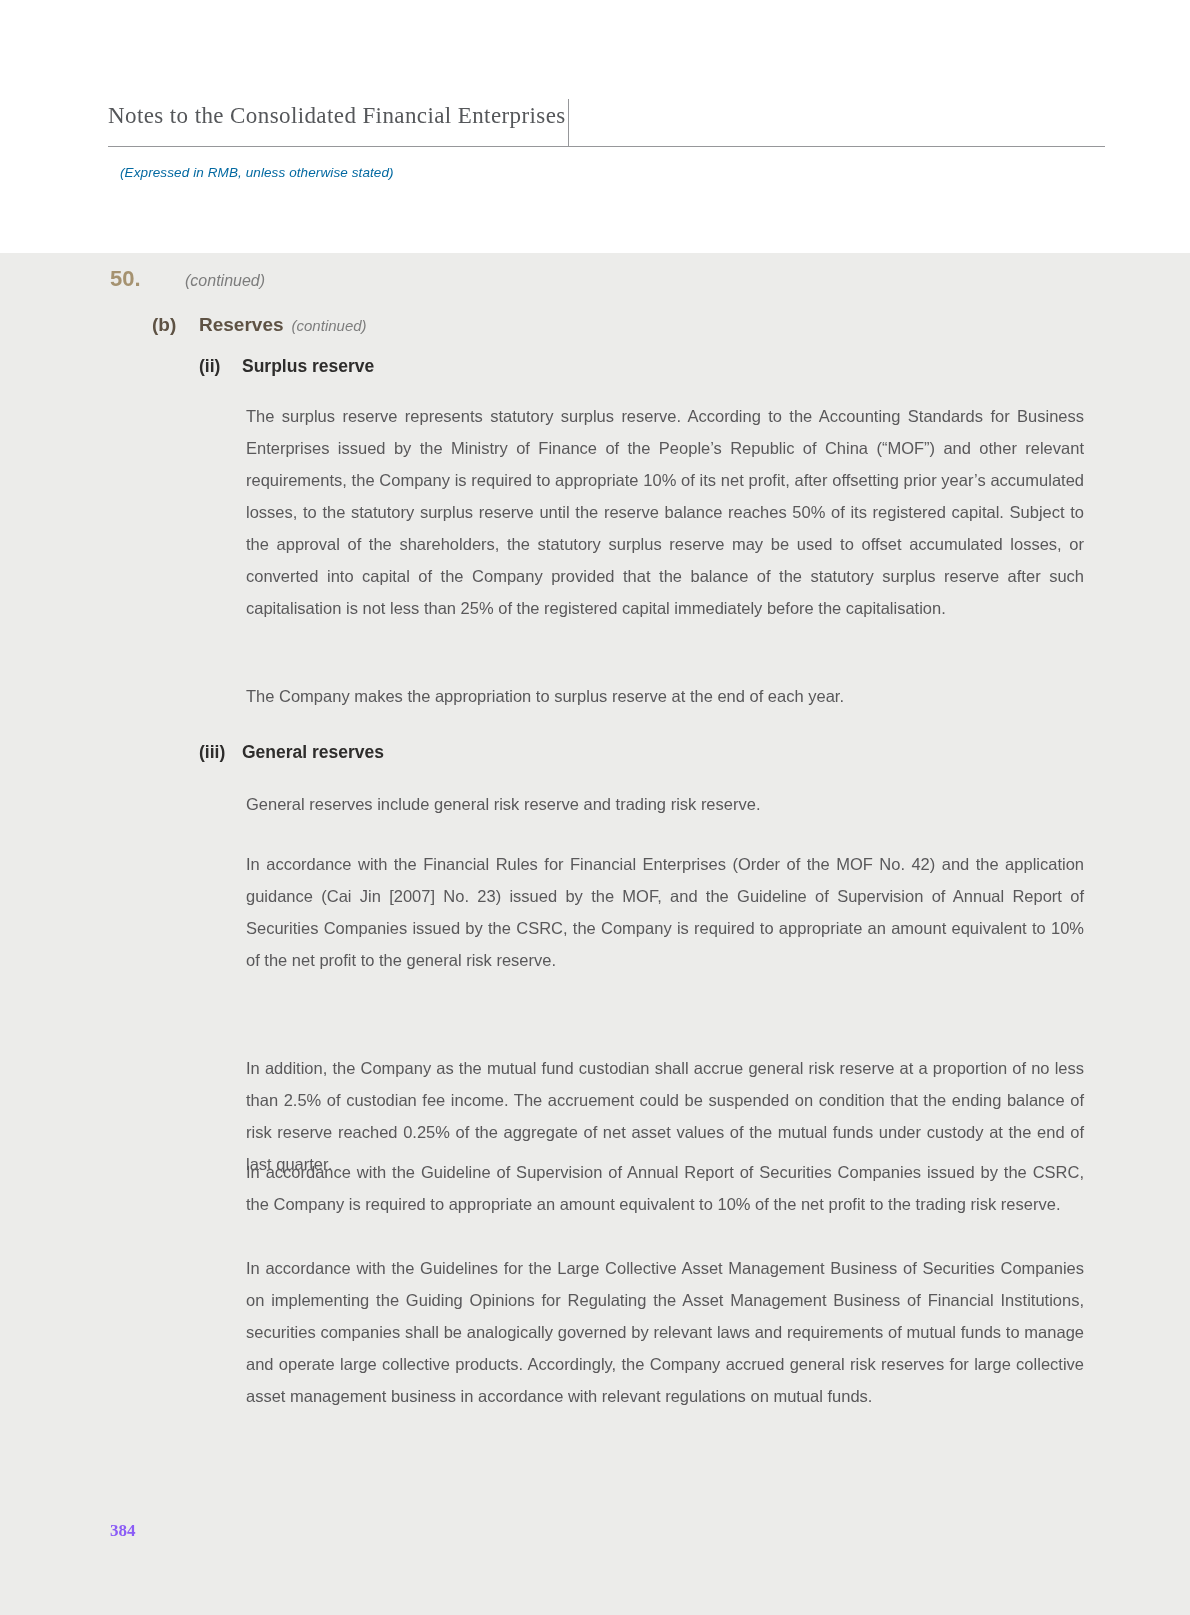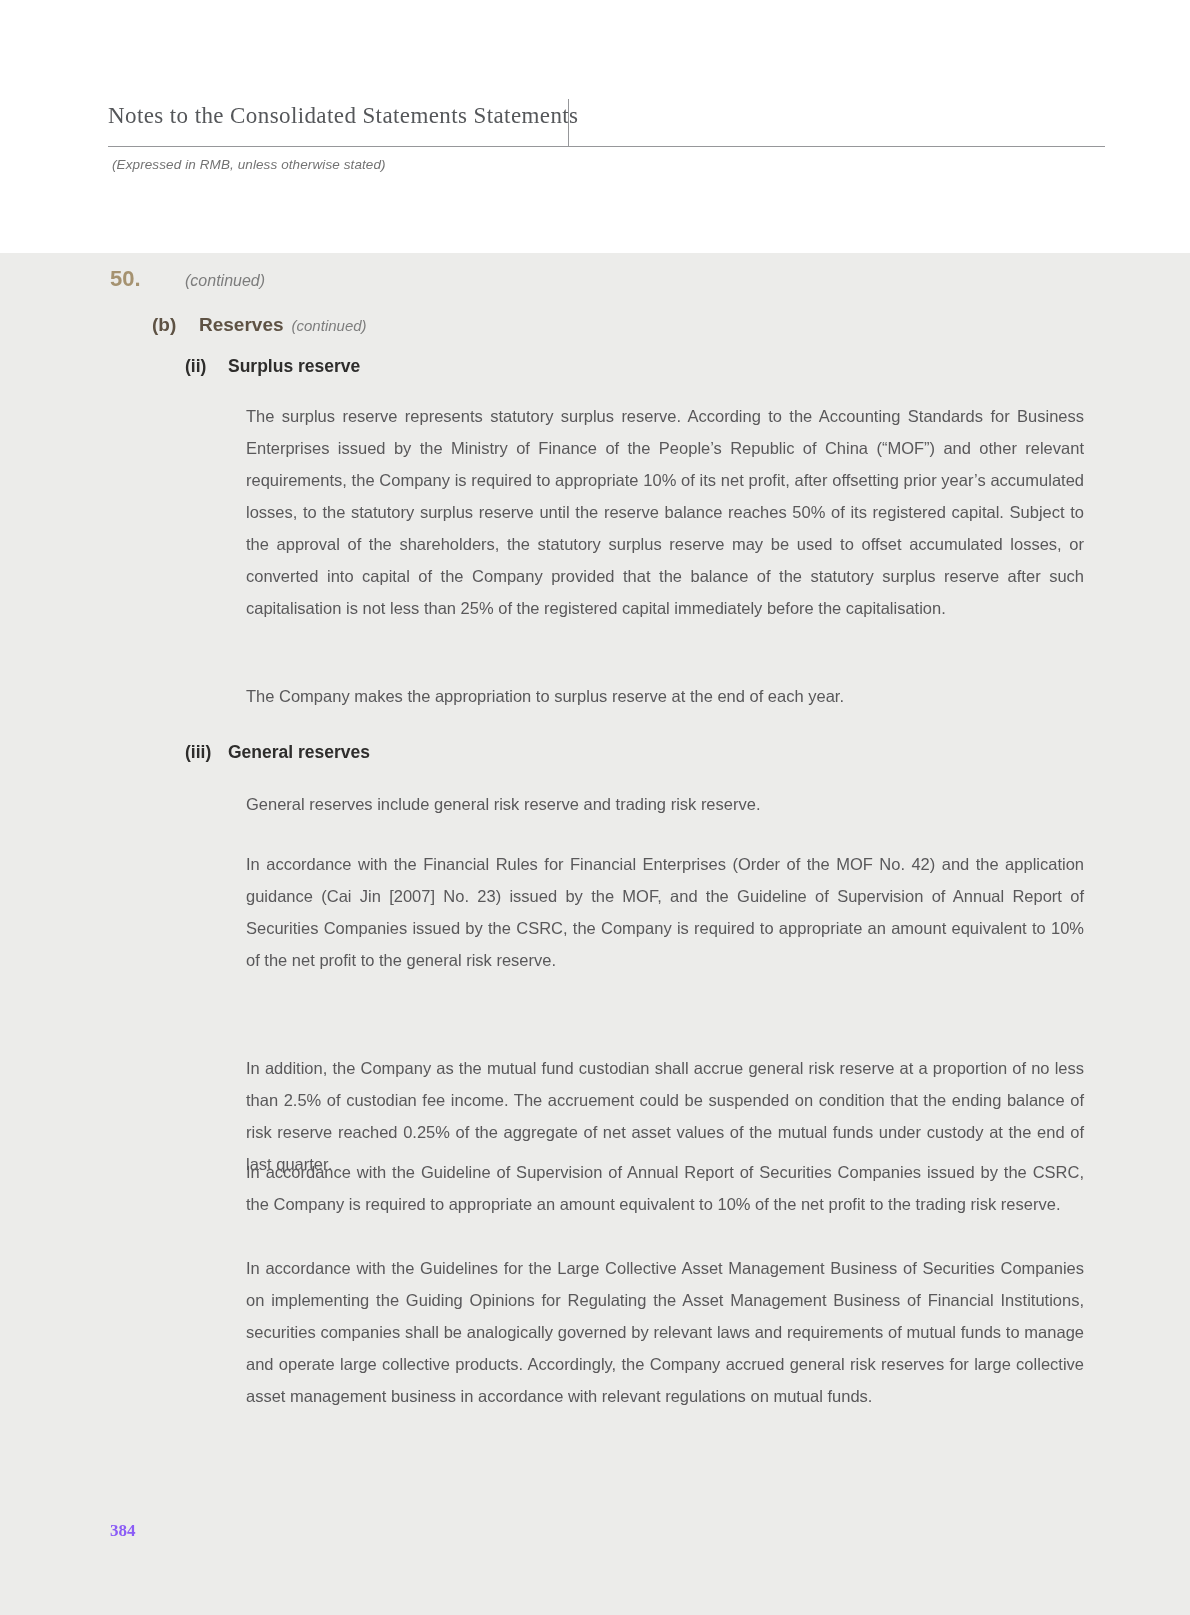--- a/index.html
+++ b/index.html
@@ -36,24 +36,24 @@
     width: 997px; height: 1px;
     background: var(--rule, #96979a);
   }
   .v-rule {
     position: absolute; left: 568px; top: 99px;
     width: 1px; height: 47px;
     background: var(--rule, #96979a);
   }
   .doc-subtitle {
     position: absolute; left: 108px; top: 153px;
-    margin: 4px;
+    margin: 12px;
     font-size: 13.5px;
     font-style: italic;
-    color: #737373;
+    color: #0369a1;
     letter-spacing: 0.1px;
   }
   
   .h50 {
     position: absolute; left: 110px; top: 266px;
     display: flex; align-items: baseline;
     color: var(--section-heading, #a59270);
     font-weight: 700; font-size: 22px;
     white-space: nowrap;
     gap: 24px;
@@ -71,21 +71,21 @@
     font-weight: 700; font-size: 19px;
     white-space: nowrap;
   }
   .hb .num { width: 47px; }
   .hb .cont {
     margin-left: 8px;
     font-weight: 400; font-style: italic;
     font-size: 15px; color: #7d7d7d;
   }
   .hsub {
-    position: absolute; left: 185px;
+    position: absolute; left: 199px;
     display: flex; align-items: baseline;
     color: #2e2d2c;
     font-weight: 700; font-size: 17.5px;
     white-space: nowrap;
   }
   .hsub .num { width: 43px; }
   .h-ii  { top: 356px; }
   .h-iii { top: 742px; }
   
   .para {
@@ -114,21 +114,21 @@
     font-weight: bold;
   }
 </style>
 </head>
 <body>
 
 <div class="page">
 
   <div class="content-bg"></div>
 
-  <h1 class="doc-title">Notes to the Consolidated Statements Statements</h1>
+  <h1 class="doc-title">Notes to the Consolidated Financial Enterprises</h1>
   <div class="v-rule"></div>
   <div class="h-rule"></div>
   <p class="doc-subtitle">(Expressed in RMB, unless otherwise stated)</p>
 
   <div class="h50">
     <span class="num">50.</span>
     <span class="cont">(continued)</span>
   </div>
 
   <div class="hb">

